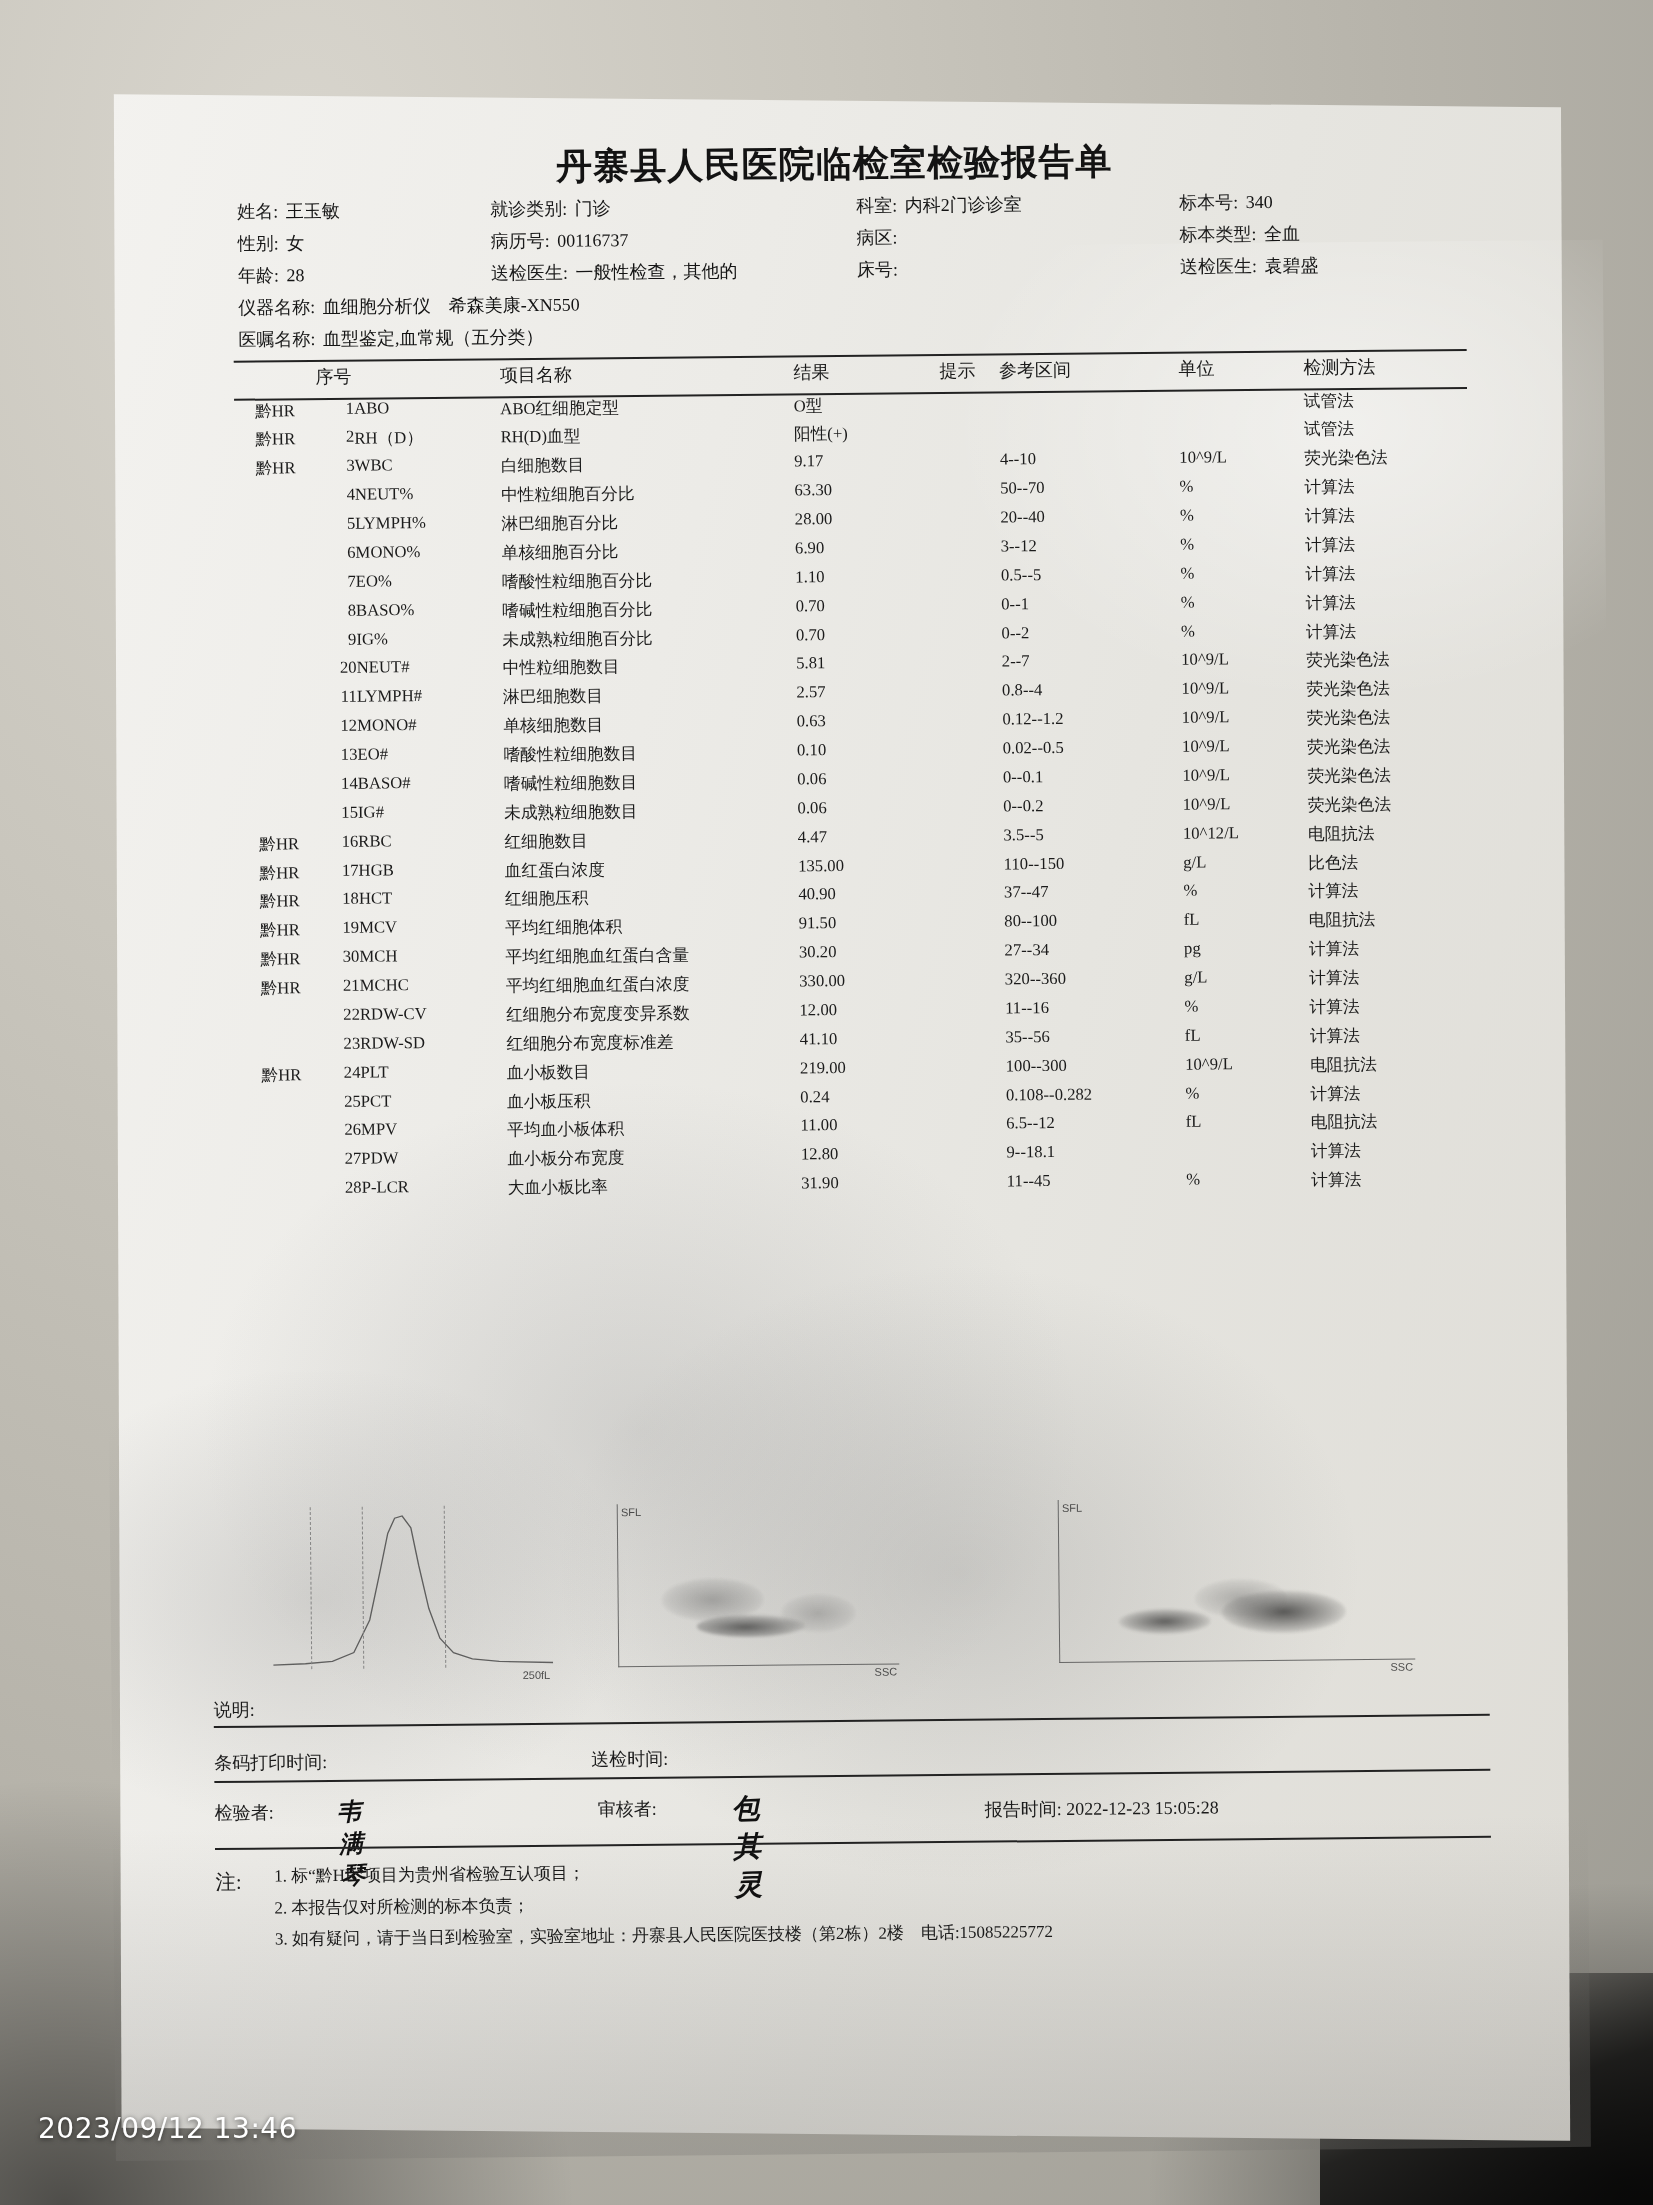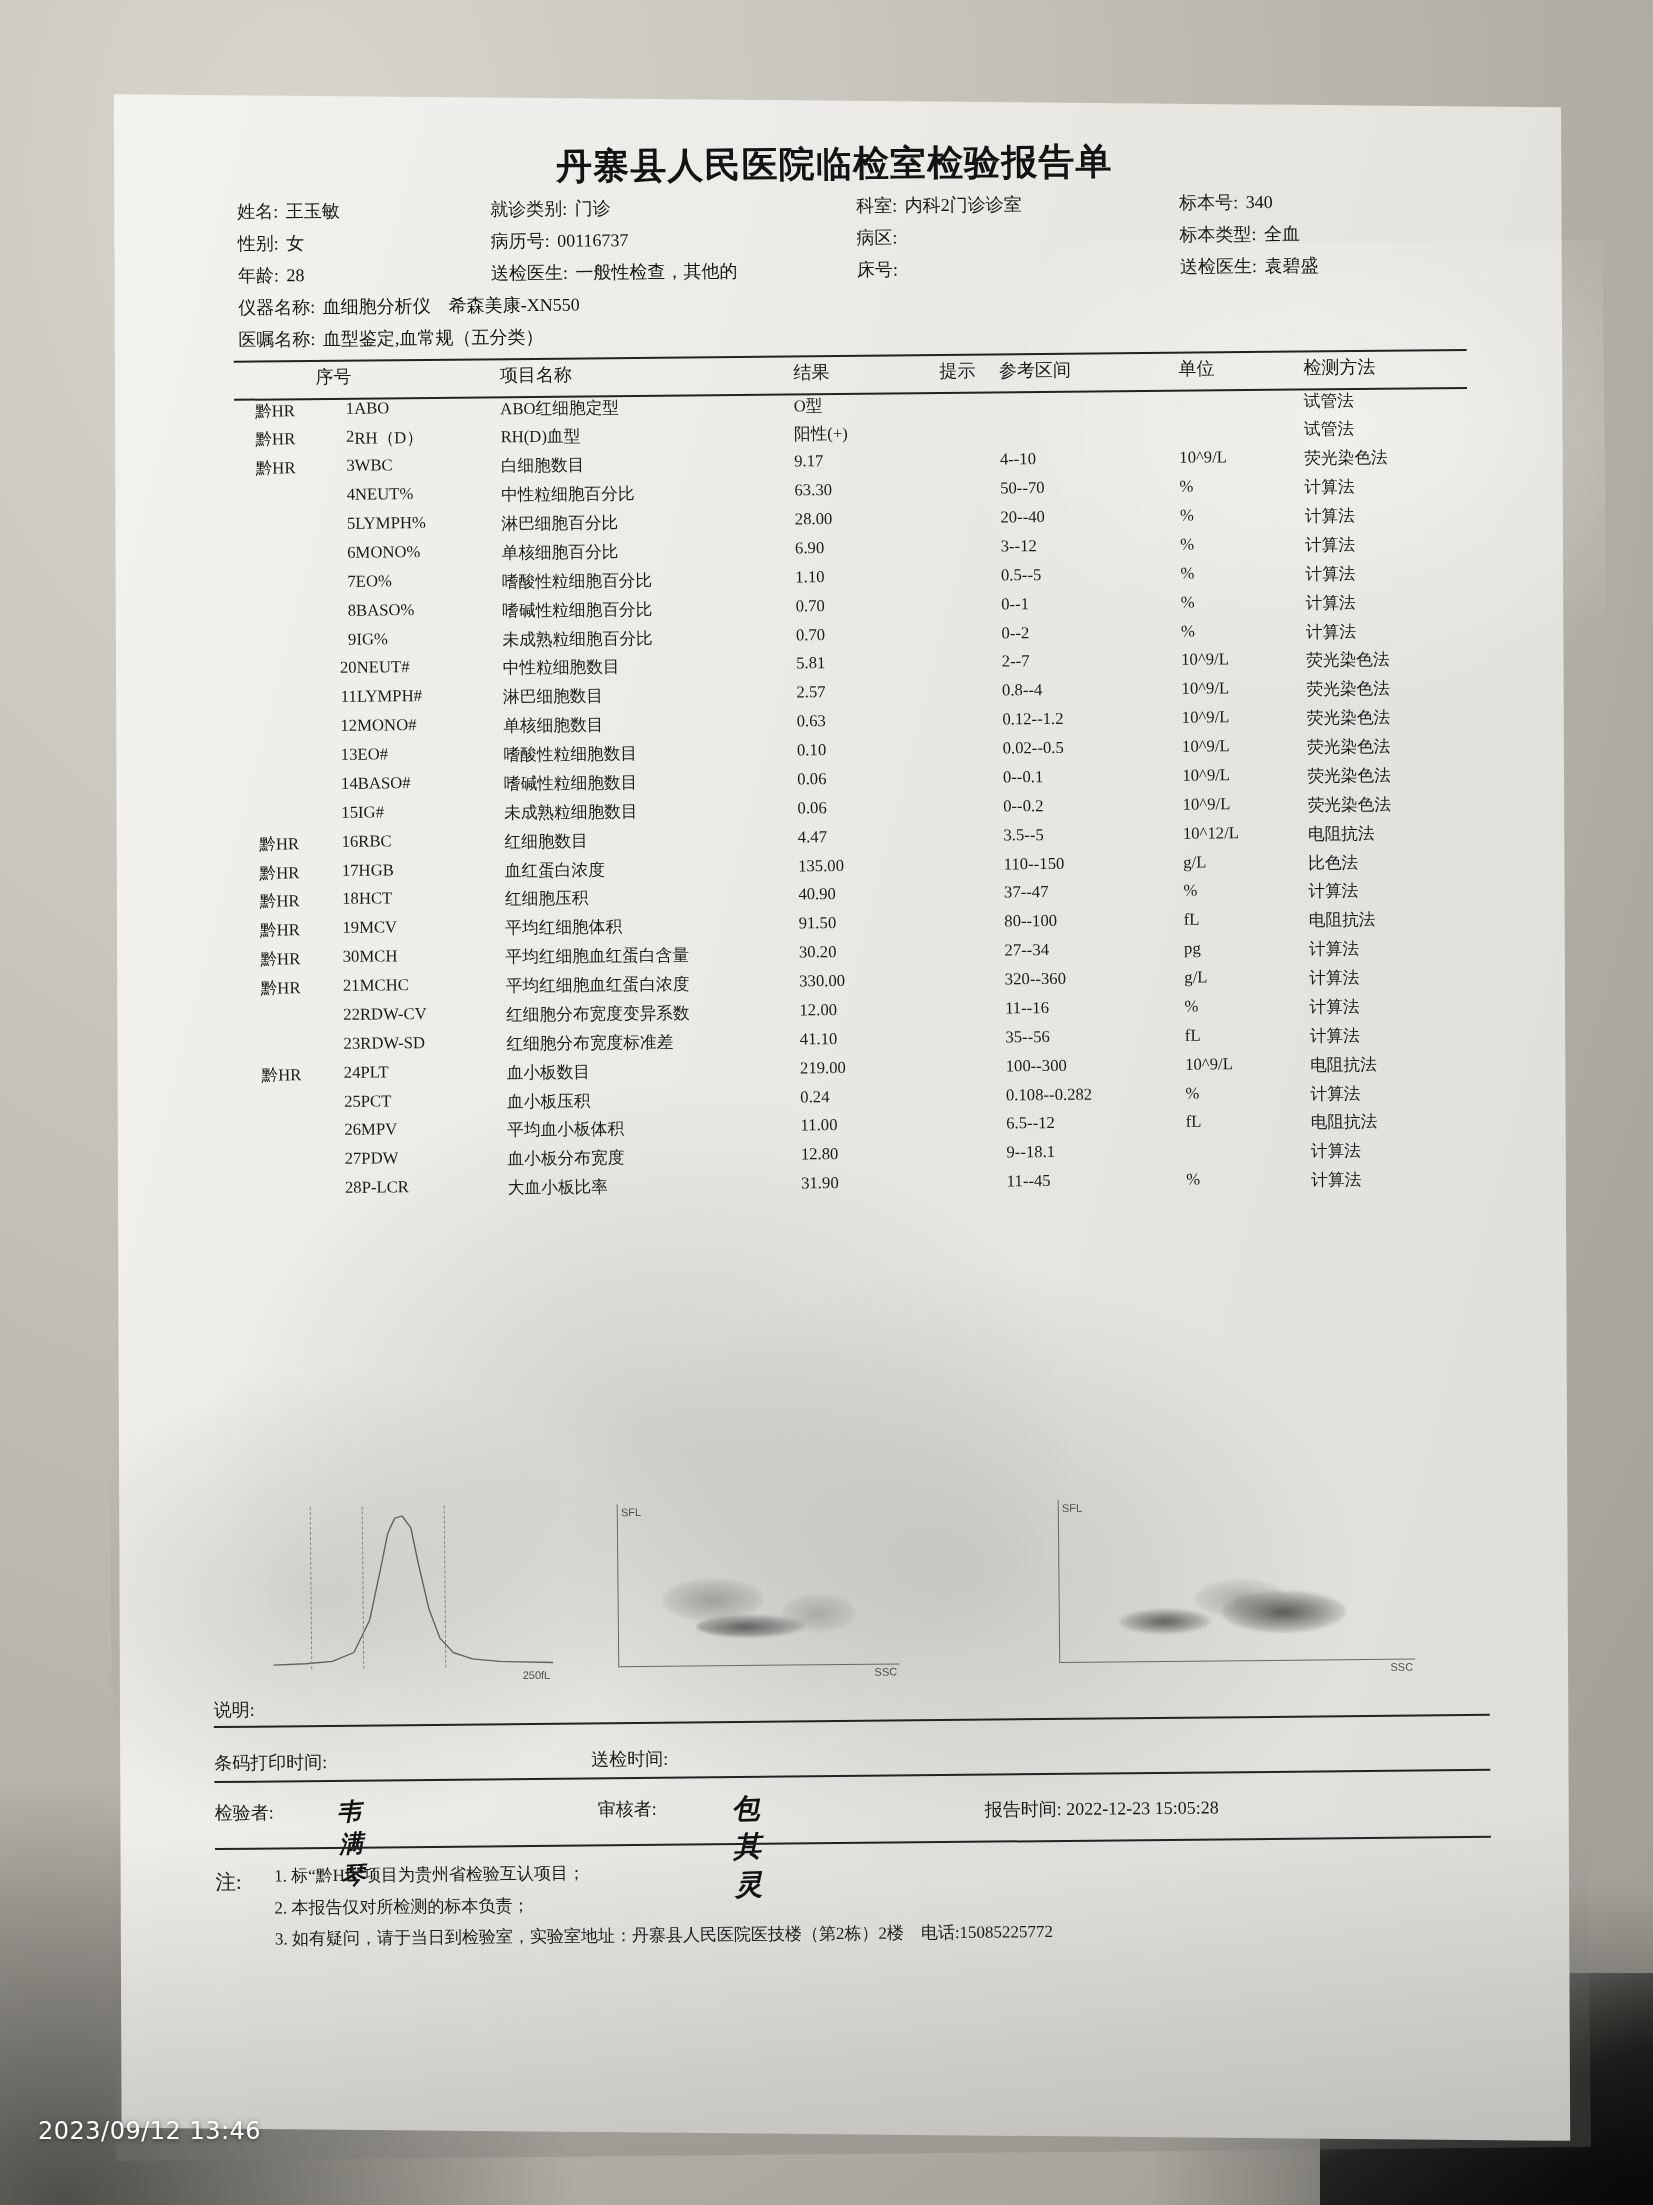--- a/index.html
+++ b/index.html
@@ -238,21 +238,21 @@
   #watermark {
     position: absolute;
     left: 38px;
     bottom: 60px;
     color: #fff;
     text-shadow: 0 1.1px 5.4px rgba(0,0,0,.6);
     font-family: "DejaVu Sans", "Liberation Sans", sans-serif;
   }
   #wm-brand { font-size: 40px; font-weight: bold; letter-spacing: 0.5px; display: flex; align-items: center; gap: 9.7px; }
   #wm-sep { font-weight: 300; opacity: .9; }
-  #wm-date { font-size: 24px; margin-top: 9.7px; letter-spacing: 0.5px; }
+  #wm-date { font-size: 28px; margin-top: 9.7px; letter-spacing: 0.5px; }
 </style>
 </head>
 <body>
 
 <div id="desk">
   <div id="desk-shadow-bl"></div>
   <div id="desk-shadow-br"></div>
   <div id="desk-edge"></div>
 </div>
 

